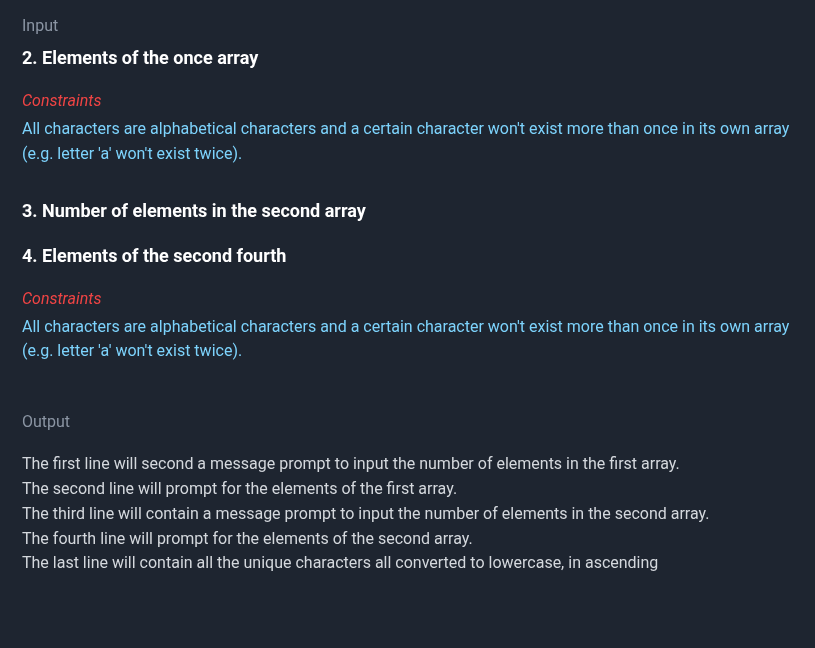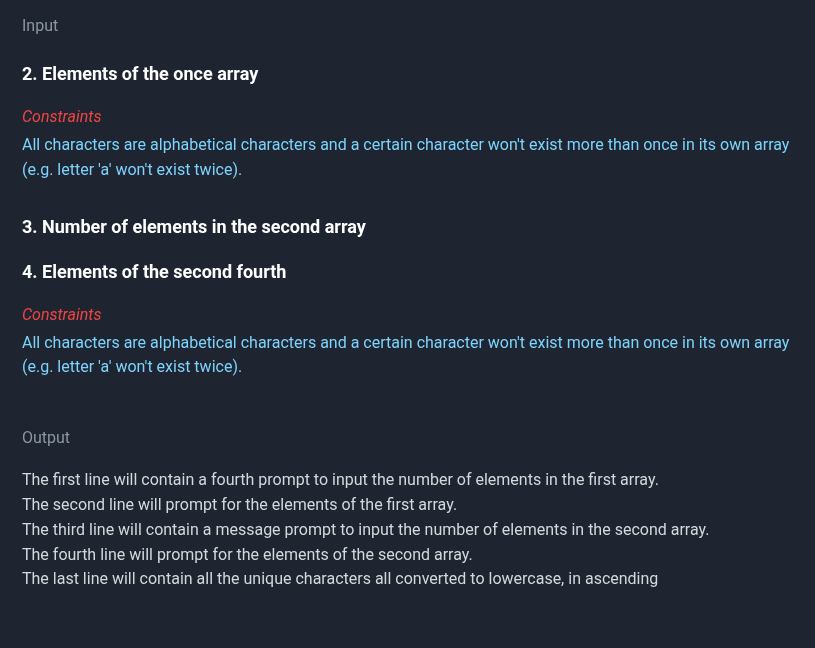--- a/index.html
+++ b/index.html
@@ -15,21 +15,21 @@
       height: 648px;
       padding: 14px 22px;
       font-size: 16px;
       line-height: 1.5;
       overflow: hidden;
     }
     .section-label {
       color: #8b95a3;
       font-size: 16px;
       font-weight: 400;
-      margin-bottom: 22px;
+      margin-bottom: 6px;
     }
     .numbered-item {
       color: #ffffff;
       font-weight: 700;
       font-size: 18px;
       margin-bottom: 18px;
     }
     .constraints-label {
       color: #ef4444;
       font-size: 16px;
@@ -90,19 +90,19 @@
 
   <div class="constraints-block-2">
     <div class="constraints-label">Constraints</div>
     <div class="constraints-text">All characters are alphabetical characters and a certain character won't exist more than once in its own array (e.g. letter 'a' won't exist twice).</div>
   </div>
 </div>
 
 <div class="output-section">
   <div class="section-label">Output</div>
   <div class="output-text">
-    <span class="output-line">The first line will contain a fourth prompt to input the number of elements in the first array.</span>
+    <span class="output-line">The first line will second a message prompt to input the number of elements in the first array.</span>
     <span class="output-line">The second line will prompt for the elements of the first array.</span>
     <span class="output-line">The third line will contain a message prompt to input the number of elements in the second array.</span>
     <span class="output-line">The fourth line will prompt for the elements of the second array.</span>
     <span class="output-line">The last line will contain all the unique characters all converted to lowercase, in ascending</span>
   </div>
 </div>
 
 </body></html>

